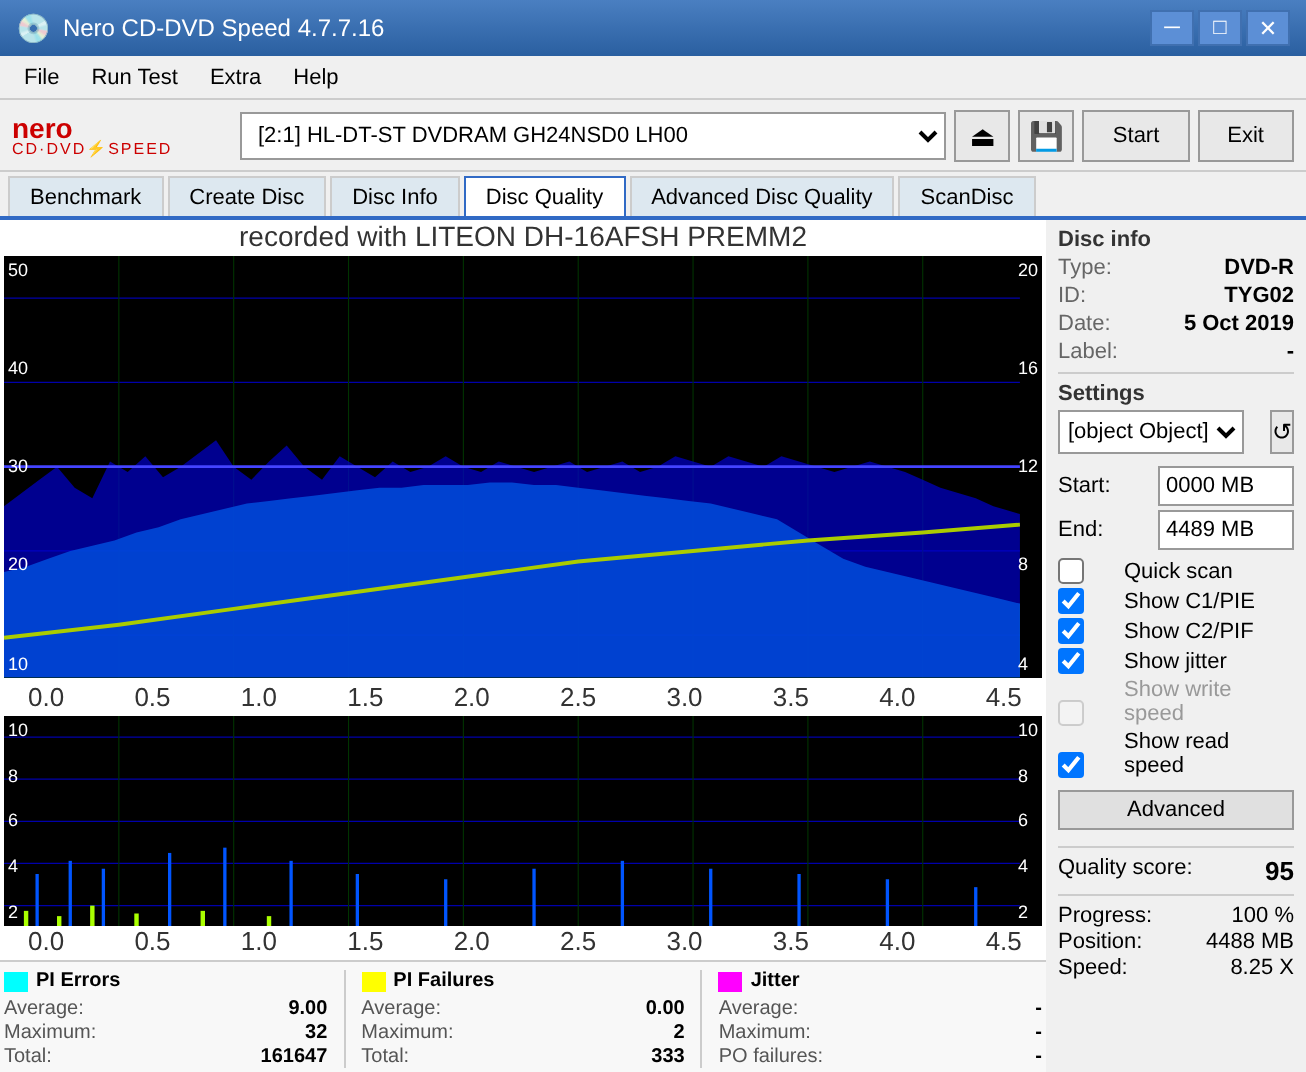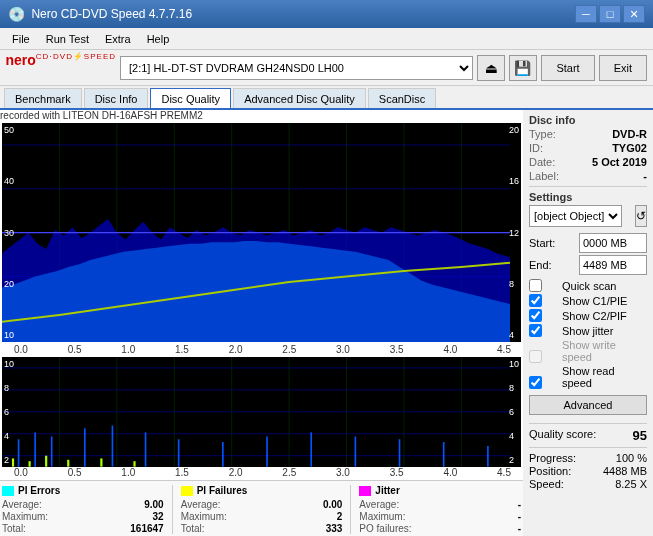--- a/index.html
+++ b/index.html
@@ -45,22 +45,22 @@
       height: 36px;
       display: flex;
       align-items: center;
       padding: 2px 6px;
       gap: 4px;
     }
     .nero-logo {
       width: 110px;
       height: 30px;
       display: flex;
-      flex-direction: row;
-      justify-content: flex-end;
+      flex-direction: column;
+      justify-content: center;
     }
     .nero-logo-top { color: #cc0000; font-size: 14px; font-weight: bold; line-height: 1; }
     .nero-logo-bottom { color: #cc0000; font-size: 8px; line-height: 1; letter-spacing: 1px; }
     .drive-combo {
       flex: 1;
       height: 24px;
       border: 1px solid #999;
       background: white;
       font-size: 11px;
       padding: 0 4px;
@@ -110,30 +110,31 @@
     }
 
     
     .main-content {
       display: flex;
       height: calc(536px - 28px - 22px - 36px - 24px);
       background: white;
     }
 
     .chart-label-recorded {
-      font-size: 10px;
+      font-size: 14px;
+      text-align: center;
       margin-bottom: 2px;
       color: #333;
     }
 
     .x-axis-labels {
       display: flex;
       justify-content: space-between;
       padding: 0 12px 0 14px;
-      font-size: 10px;
+      font-size: 13px;
       color: #333;
     }
 
     
     .stats-area {
       display: flex;
       padding: 4px 2px 2px 2px;
       gap: 8px;
       border-top: 1px solid #ccc;
       background: #f8f8f8;
@@ -291,20 +292,21 @@
     <option>[2:1]  HL-DT-ST DVDRAM GH24NSD0 LH00</option>
   </select>
   <button class="toolbar-icon-btn" title="Eject">⏏</button>
   <button class="toolbar-icon-btn" title="Save">💾</button>
   <button class="start-btn">Start</button>
   <button class="start-btn">Exit</button>
 </div>
 
 <div class="tabs">
   <div class="tab">Benchmark</div>
+  <div class="tab">Create Disc</div>
   <div class="tab">Disc Info</div>
   <div class="tab active">Disc Quality</div>
   <div class="tab">Advanced Disc Quality</div>
   <div class="tab">ScanDisc</div>
 </div>
 
 <div class="main-content">
 
   <div style="flex:1; display:flex; flex-direction:column; overflow:hidden;">
 

